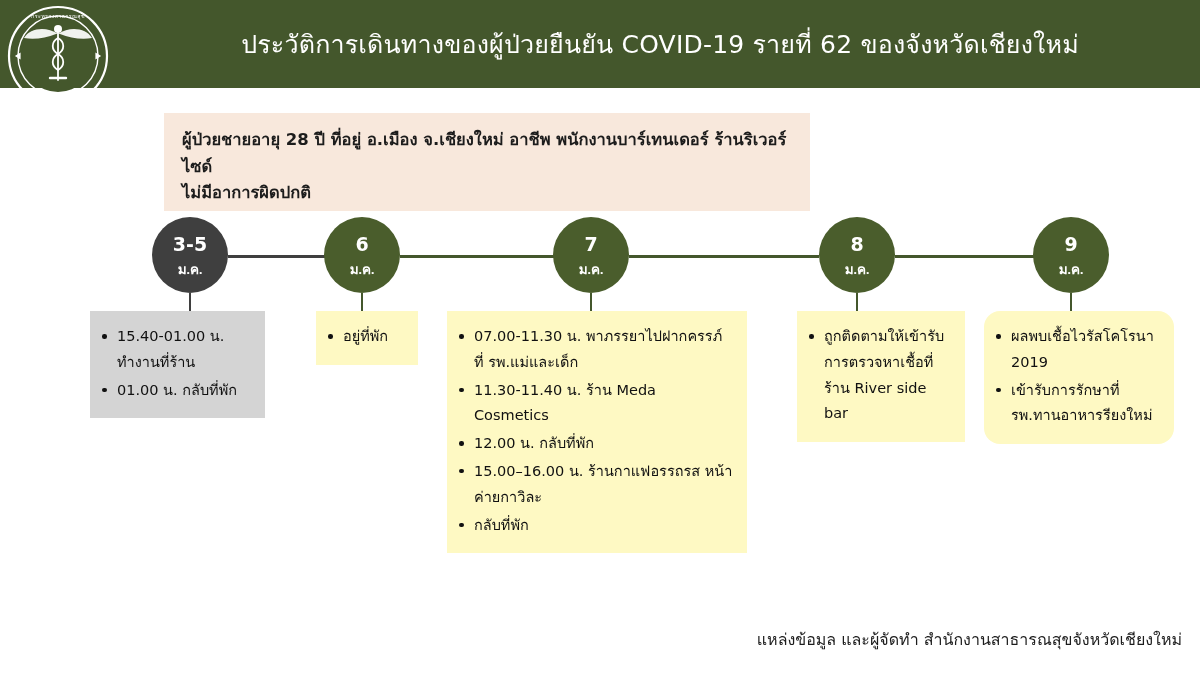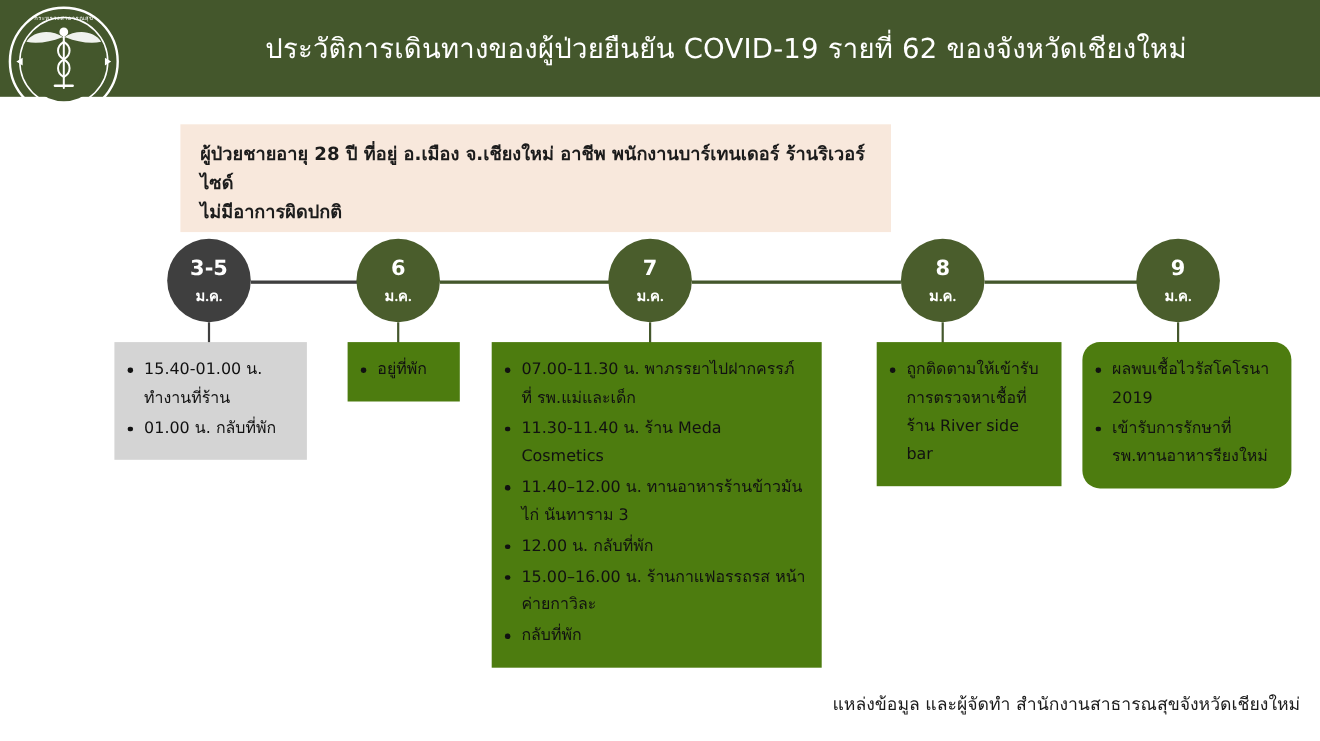--- a/index.html
+++ b/index.html
@@ -101,21 +101,21 @@
   .stem {
     position: absolute;
     width: 2px;
     background: #44572c;
   }
   .stem.dark { background: #3f3f3f; }
 
   
   .event-box {
     position: absolute;
-    background: #4d7c0f;
+    background: #fef9c3;
     padding: 13px 14px 13px 10px;
     pointer-events: auto;
   }
   .event-box.gray { background: #d4d4d4; }
 
   .event-list { list-style: none; }
   .event-item {
     position: relative;
     padding-left: 17px;
     font-size: 14.5px;
@@ -205,38 +205,37 @@
     <span class="node-day">9</span>
     <span class="node-month">ม.ค.</span>
   </div>
 
   <div class="stem dark" style="left:167px; top:293px; height:19px;"></div>
   <div class="stem" style="left:339px; top:293px; height:19px;"></div>
   <div class="stem" style="left:568px; top:293px; height:19px;"></div>
   <div class="stem" style="left:834px; top:293px; height:19px;"></div>
   <div class="stem" style="left:1048px; top:293px; height:19px;"></div>
 
-  <div class="event-box gray" style="left:82px; top:311px; width:175px;">
+  <div class="event-box gray" style="left:68px; top:311px; width:175px;">
     <ul class="event-list">
       <li class="event-item">15.40-01.00 น. ทำงานที่ร้าน</li>
       <li class="event-item">01.00 น. กลับที่พัก</li>
     </ul>
   </div>
 
   <div class="event-box" style="left:294px; top:311px; width:102px;">
     <ul class="event-list">
       <li class="event-item">อยู่ที่พัก</li>
     </ul>
   </div>
 
   <div class="event-box" style="left:425px; top:311px; width:300px;">
     <ul class="event-list">
       <li class="event-item">07.00-11.30 น. พาภรรยาไปฝากครรภ์ ที่ รพ.แม่และเด็ก</li>
       <li class="event-item">11.30-11.40 น. ร้าน Meda Cosmetics</li>
-      <li class="event-item">11.40–12.00 น. ทานอาหารร้านข้าวมันไก่ นันทาราม 3</li>
       <li class="event-item">12.00 น. กลับที่พัก</li>
       <li class="event-item">15.00–16.00 น. ร้านกาแฟอรรถรส หน้าค่ายกาวิละ</li>
       <li class="event-item">กลับที่พัก</li>
     </ul>
   </div>
 
   <div class="event-box" style="left:775px; top:311px; width:168px;">
     <ul class="event-list">
       <li class="event-item">ถูกติดตามให้เข้ารับการตรวจหาเชื้อที่ร้าน River side bar</li>
     </ul>

